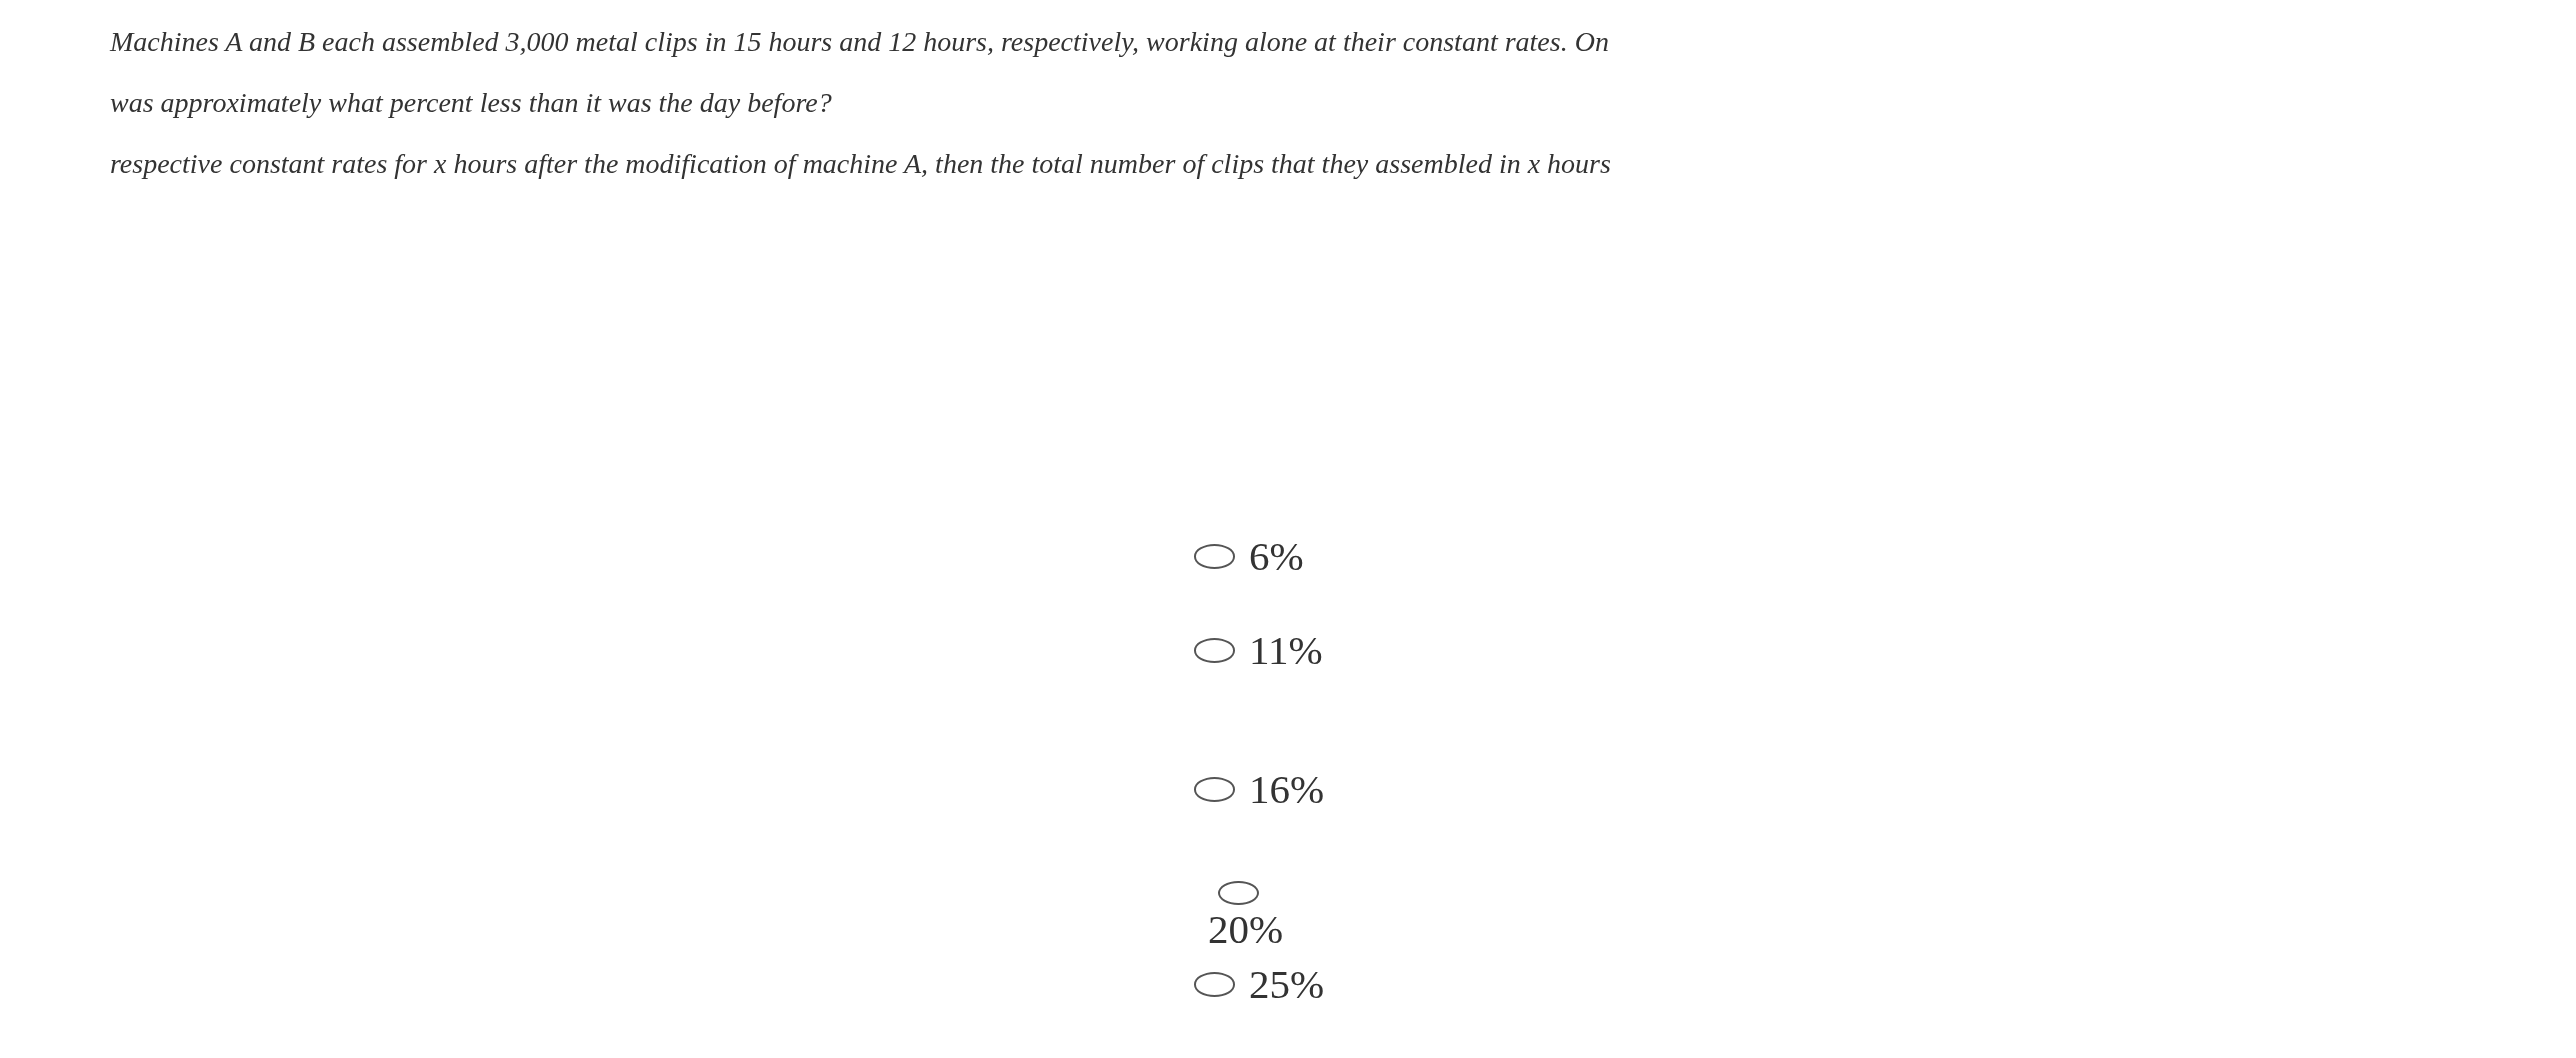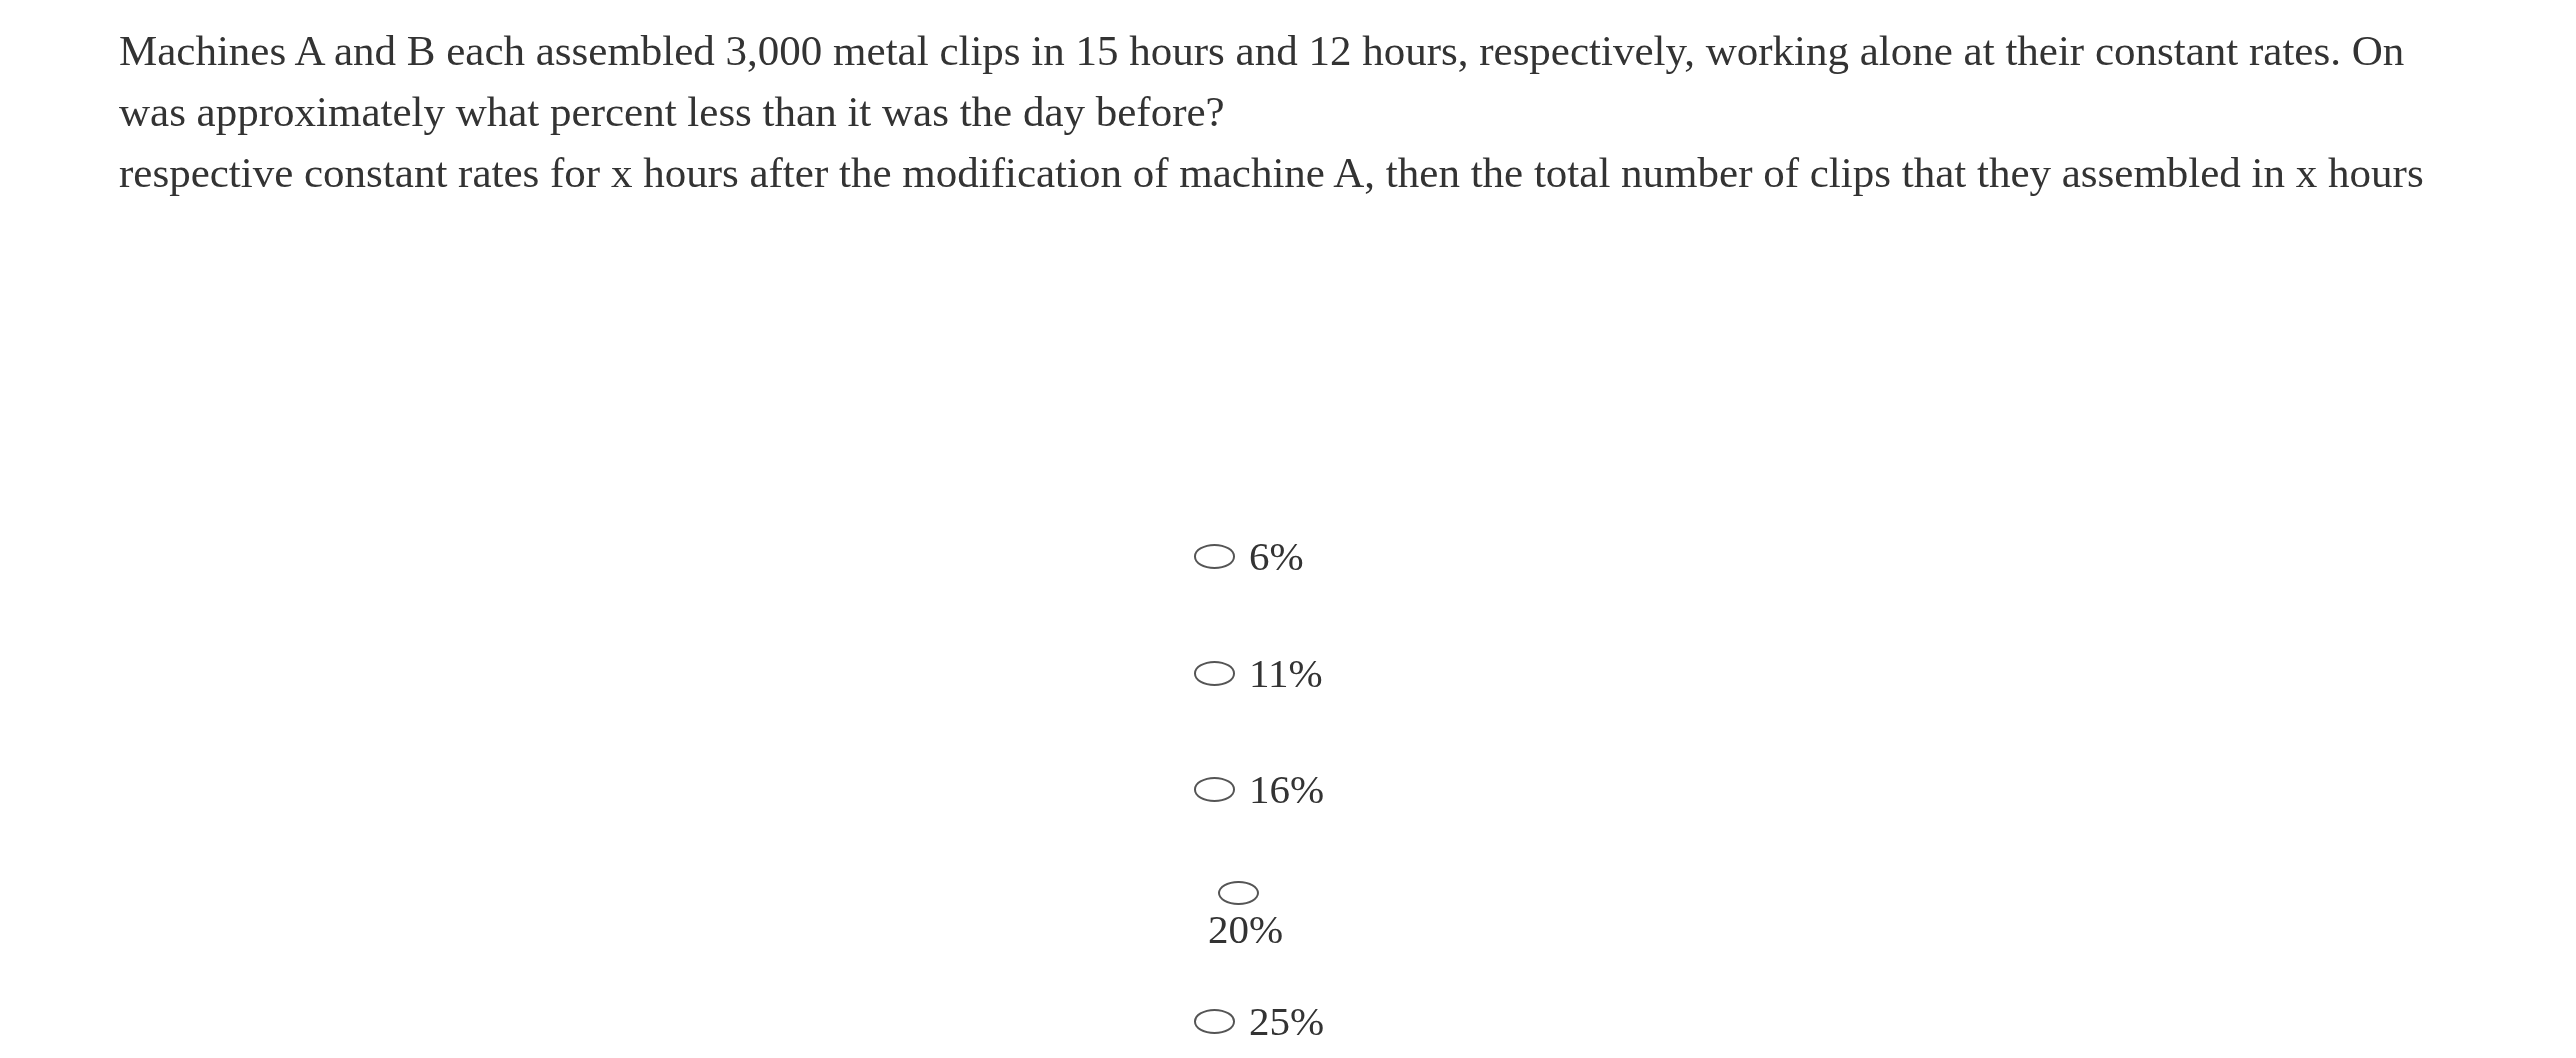--- a/index.html
+++ b/index.html
@@ -13,23 +13,24 @@
     position: relative;
     overflow: hidden;
     font-family: "Liberation Serif", "DejaVu Serif", serif;
     color: #333333;
   }
   .question {
     position: absolute;
     left: 110px;
     top: 11.4px;
     width: 2361px;
-    font-size: 43px;
+    font-size: 28px;
     line-height: 61px;
-    margin: 9px;
+    margin: 0;
+    font-style: italic;
   }
   .question .line {
     display: block;
     white-space: nowrap;
   }
   .options {
     position: absolute;
     left: 1194px;
     top: 0;
   }
@@ -65,30 +66,30 @@
   <span class="line">Machines A and B each assembled 3,000 metal clips in 15 hours and 12 hours, respectively, working alone at their constant rates. On</span>
   <span class="line">was approximately what percent less than it was the day before?</span>
   <span class="line">respective constant rates for x hours after the modification of machine A, then the total number of clips that they assembled in x hours</span>
 </p>
 
 <div class="options">
   <label class="option" style="top:532px;">
     <span class="radio"></span>
     <span class="option-label">6%</span>
   </label>
-  <label class="option" style="top:649px;">
+  <label class="option" style="top:626px;">
     <span class="radio"></span>
     <span class="option-label">11%</span>
   </label>
   <label class="option" style="top:765px;">
     <span class="radio"></span>
     <span class="option-label">16%</span>
   </label>
   <label class="option" style="top:881px;flex-direction:column;">
     <span class="radio"></span>
     <span class="option-label">20%</span>
   </label>
-  <label class="option" style="top:997px;">
+  <label class="option" style="top:960px;">
     <span class="radio"></span>
     <span class="option-label">25%</span>
   </label>
 </div>
 
 
 </body></html>

